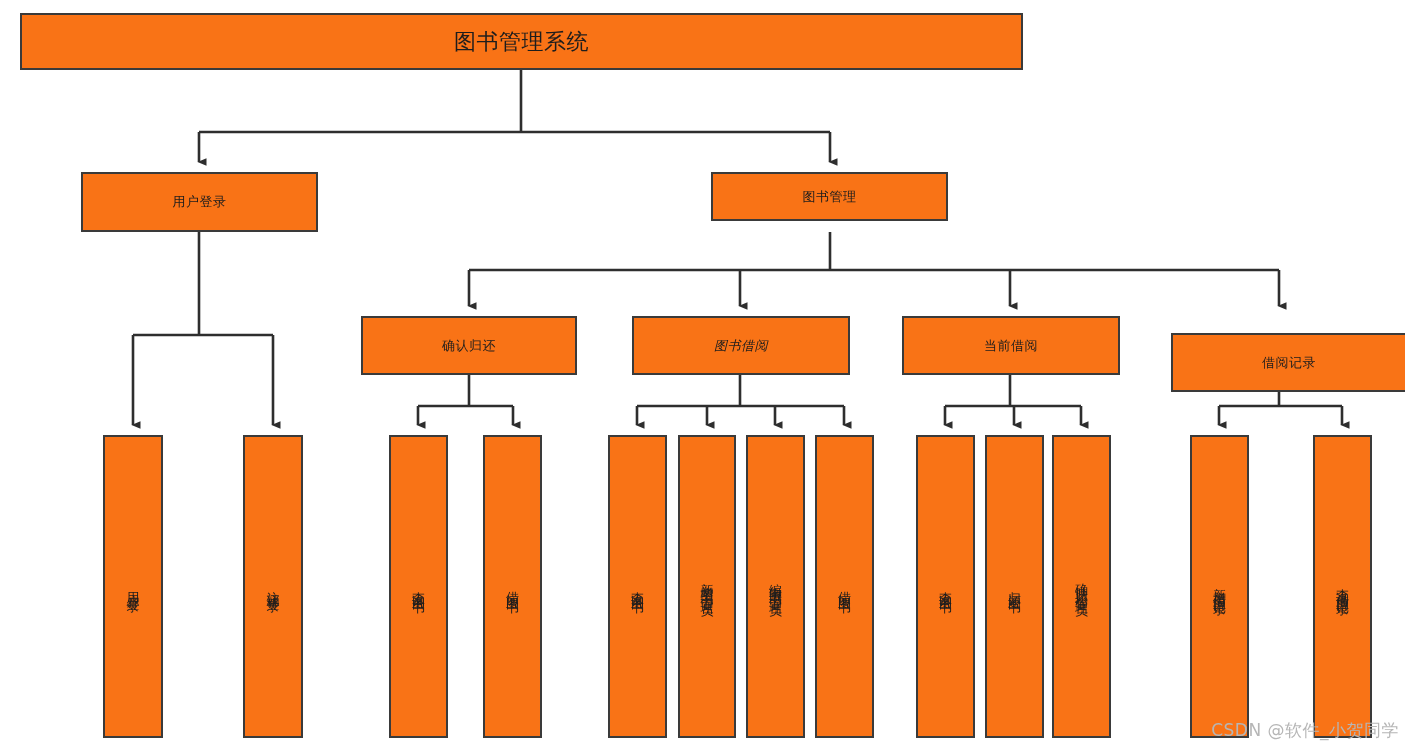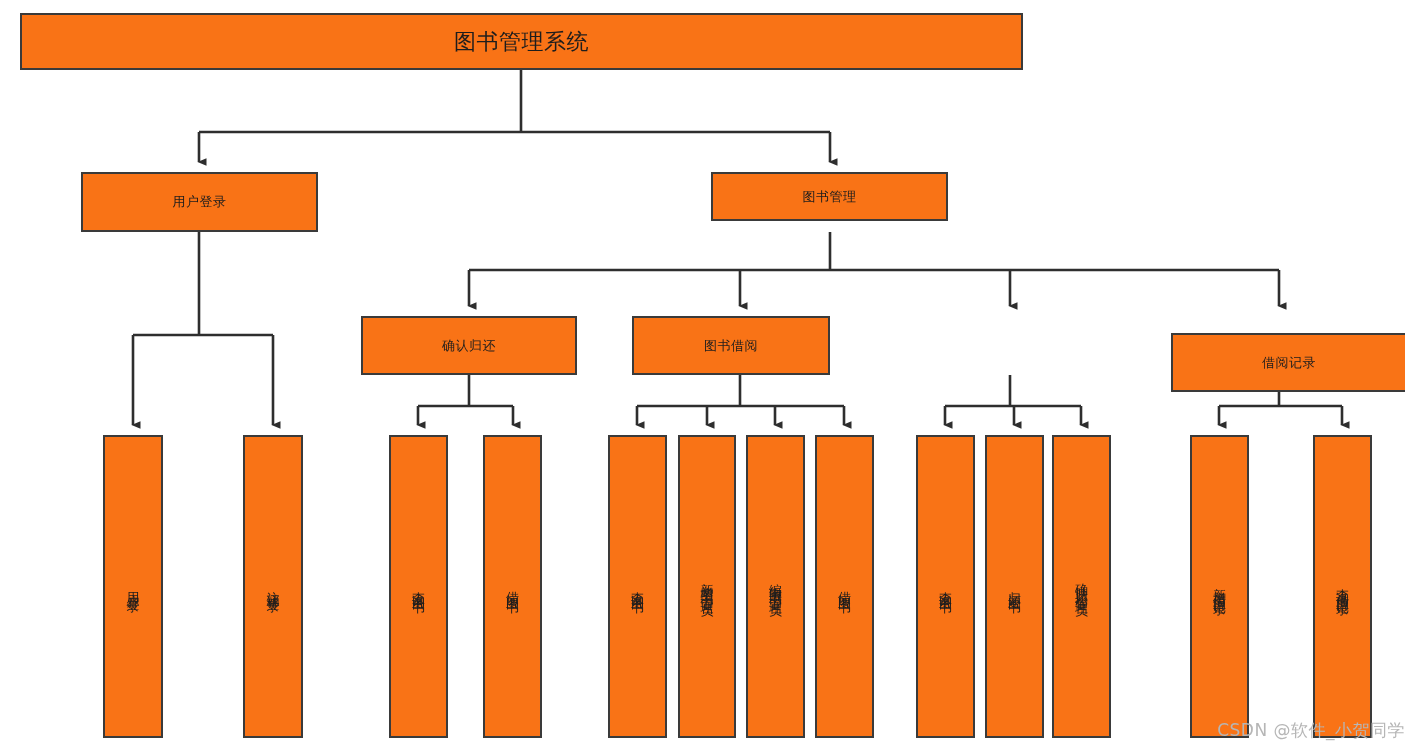--- a/index.html
+++ b/index.html
@@ -42,21 +42,21 @@
   .node.vert .lbl{
     writing-mode:vertical-rl;
     text-orientation:upright;
     white-space:normal;
     letter-spacing:3px;
     line-height:1;
   }
   .node.root .lbl{ font-size:22px; }
   .watermark{
     position:absolute;
-    right:0;
+    right:6px;
     bottom:5px;
     font-size:17px;
     color:#b6b6b6;
     letter-spacing:0.5px;
     white-space:nowrap;
     z-index:9;
     font-family:"DejaVu Sans","Liberation Sans",sans-serif;
     margin-left:6px;
   }
 </style>
@@ -122,22 +122,25 @@
   <div class="node" style="left:81px;top:172px;width:237px;height:60px;">
     <span class="lbl">用户登录</span>
   </div>
   <div class="node" style="left:711px;top:172px;width:237px;height:49px;">
     <span class="lbl">图书管理</span>
   </div>
 
   <div class="node" style="left:361px;top:316px;width:216px;height:59px;">
     <span class="lbl">确认归还</span>
   </div>
-  <div class="node" style="left:632px;top:316px;width:198px;height:59px;">
+  <div class="node" style="left:632px;top:316px;width:218px;height:59px;font-style:italic;">
     <span class="lbl">图书借阅</span>
+  </div>
+  <div class="node" style="left:902px;top:316px;width:218px;height:59px;">
+    <span class="lbl">当前借阅</span>
   </div>
   <div class="node" style="left:1171px;top:333px;width:236px;height:59px;">
     <span class="lbl">借阅记录</span>
   </div>
 
   <div class="node vert" style="left:103px;top:435px;width:60px;height:303px;">
     <span class="lbl">用户登录</span>
   </div>
   <div class="node vert" style="left:243px;top:435px;width:60px;height:303px;">
     <span class="lbl">注销登录</span>

